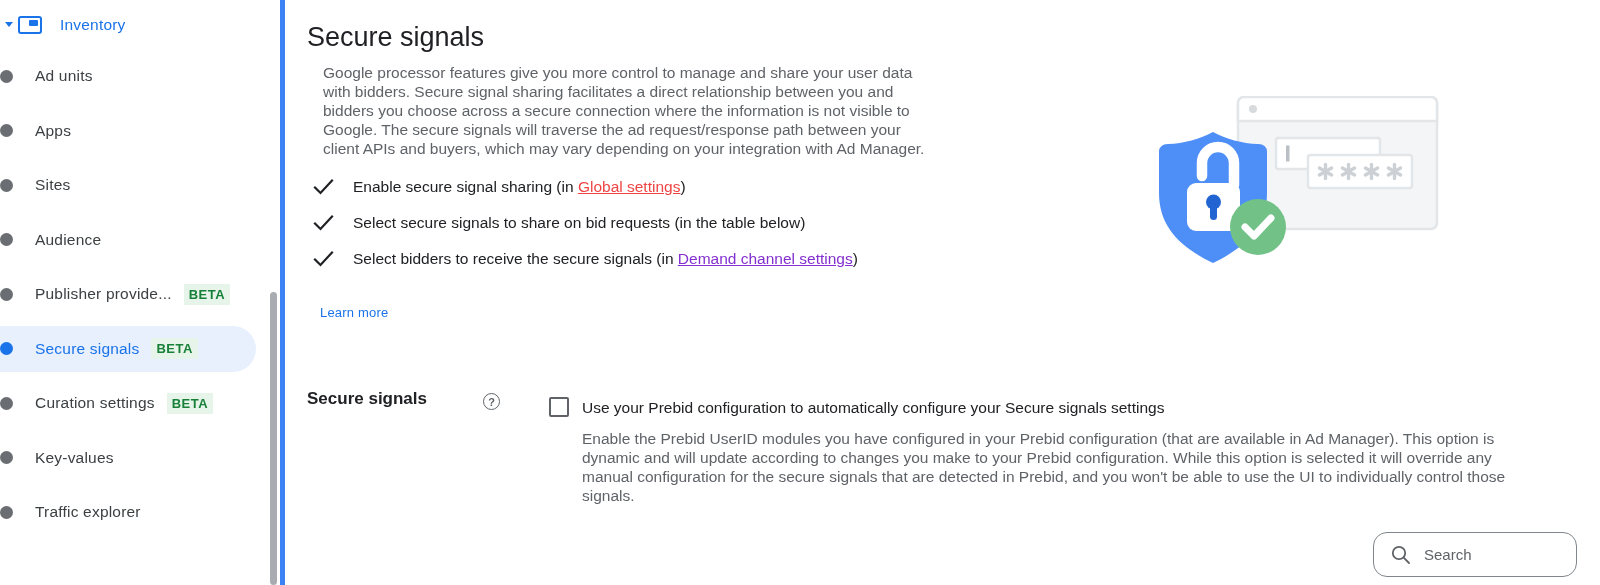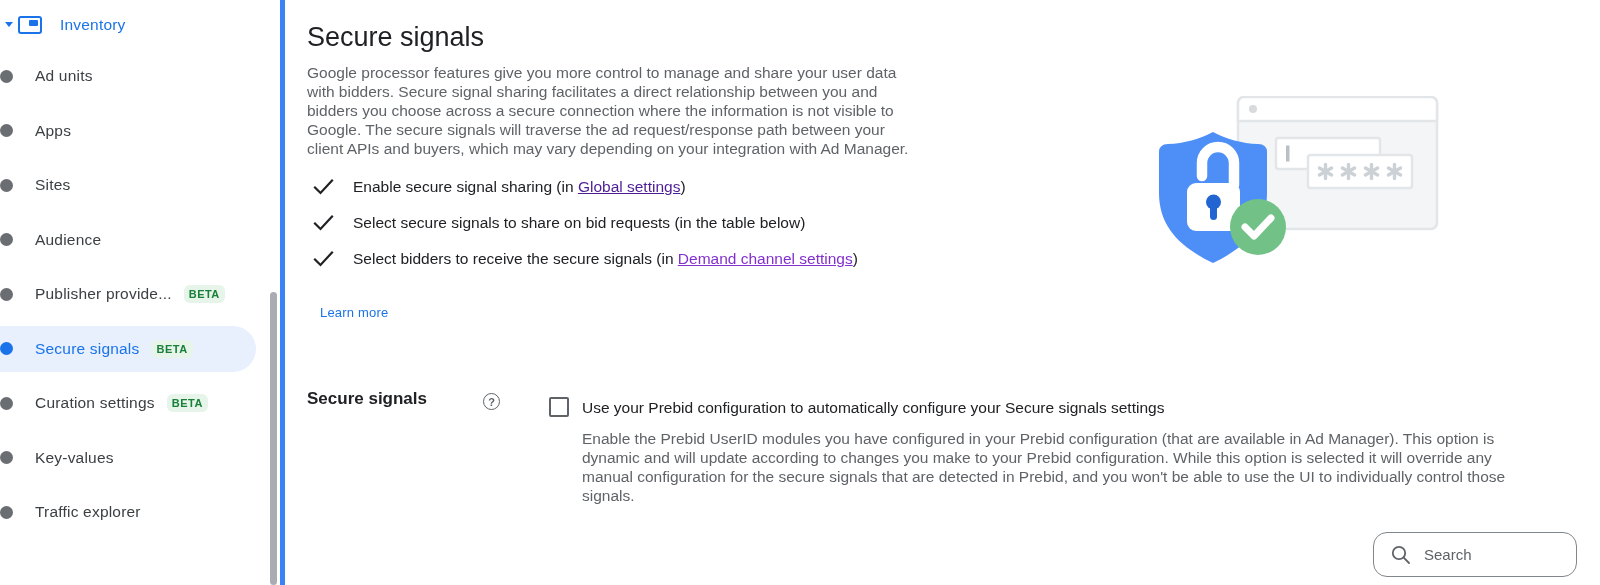--- a/index.html
+++ b/index.html
@@ -23,36 +23,36 @@
                    background:#1a73e8; border-radius:1px; }
   .inv-label { margin-left:18px; font-size:15.5px; color:#1a73e8; letter-spacing:.2px; }
 
   .nav-item { height:54.5px; display:flex; align-items:center; cursor:pointer; }
   .nav-item.selected { height:46px; margin:4.25px 0; width:256px;
                        background:#e8f0fe; border-radius:0 27px 27px 0; }
   .bullet { width:13px; height:13px; border-radius:50%; background:#6a6e72; flex:none; }
   .nav-item.selected .bullet { background:#1a73e8; }
   .nav-label { margin-left:22px; font-size:15.5px; color:#3c4043; letter-spacing:.2px; white-space:nowrap; }
   .nav-item.selected .nav-label { color:#1a73e8; }
-  .beta { margin-left:12px; font-size:11px; font-weight:bold; color:#188038;
-          background:#e6f4ea; padding:3px 5px; border-radius:6px; letter-spacing:.5px; flex:none; }
+  .beta { margin-left:12px; font-size:13px; font-weight:bold; color:#188038;
+          background:#e6f4ea; padding:3px 5px; border-radius:0; letter-spacing:.5px; flex:none; }
   .scrollbar { position:absolute; left:270px; top:292px; bottom:0; width:7px;
                background:#a9adb2; border-radius:4px; }
 
   
   .page-title { position:absolute; left:307px; top:22px; font-size:27px; font-weight:400; color:#202124; }
   .pre { white-space:pre-line; }
-  .page-desc { position:absolute; left:307px; top:63px; width:640px;
+  .page-desc { position:absolute; left:323px; top:63px; width:640px;
                font-size:15.5px; line-height:19px; color:#5f6368; }
 
   .checklist { position:absolute; left:307px; top:169px; }
   .check-row { display:flex; align-items:center; height:36px; }
   .check-icon { margin-left:6px; flex:none; }
   .check-text { margin-left:19px; font-size:15.5px; color:#202124; white-space:nowrap; }
-  a.link-blue { color:#4c1d95; text-decoration:underline; cursor:pointer; }
+  a.link-blue { color:#ef4444; text-decoration:underline; cursor:pointer; }
   a.link-purple { color:#8430ce; text-decoration:underline; cursor:pointer; }
 
   .learn-more { position:absolute; left:320px; top:305px; font-size:13px; font-weight:normal;
                 color:#1a73e8; text-decoration:none; cursor:pointer; letter-spacing:.2px; }
 
   .section-label { position:absolute; left:307px; top:389px; font-size:17px; font-weight:bold; color:#202124; }
   .help-icon { position:absolute; left:483px; top:393px; width:17px; height:17px;
                border:1.5px solid #5f6368; border-radius:50%; color:#5f6368;
                font-size:11px; font-weight:bold; display:flex; align-items:center;
                justify-content:center; cursor:pointer; }

